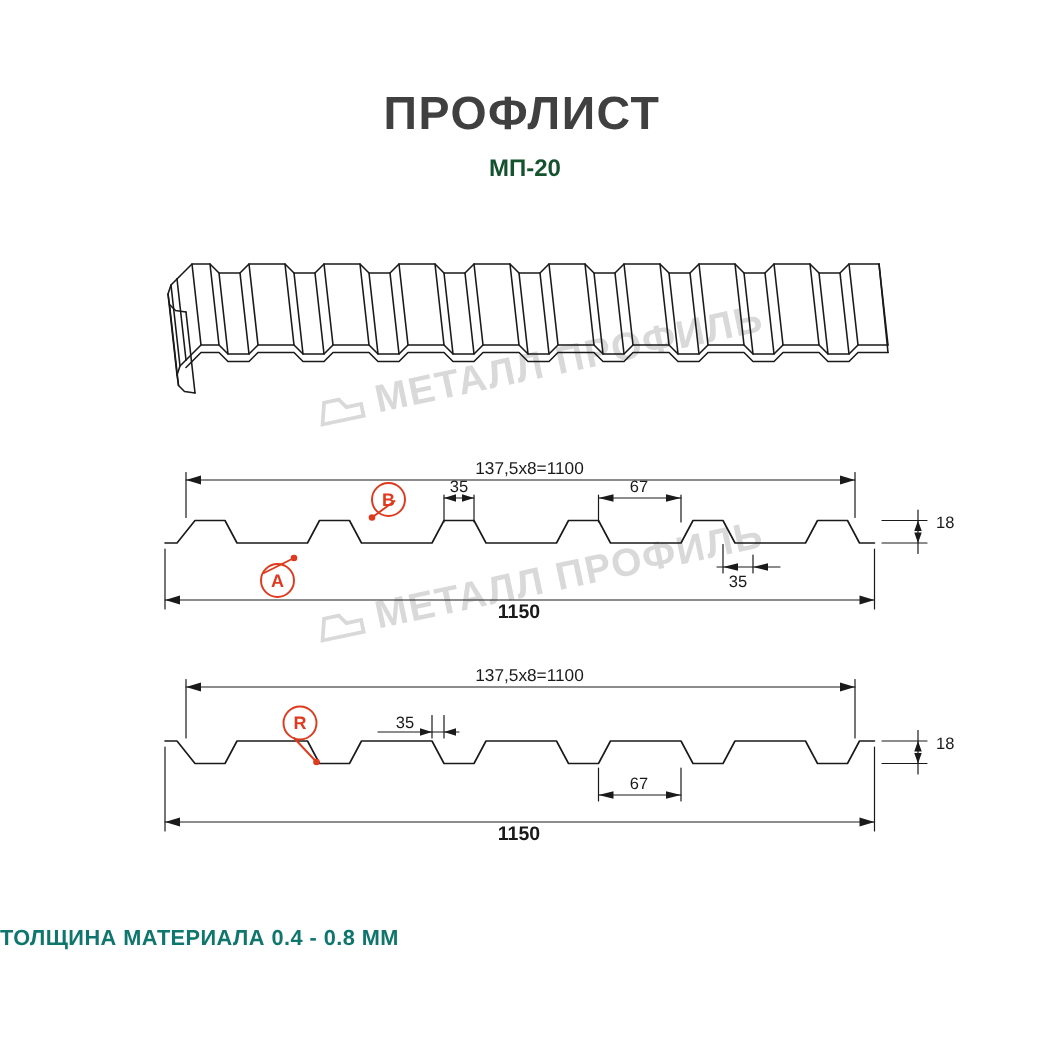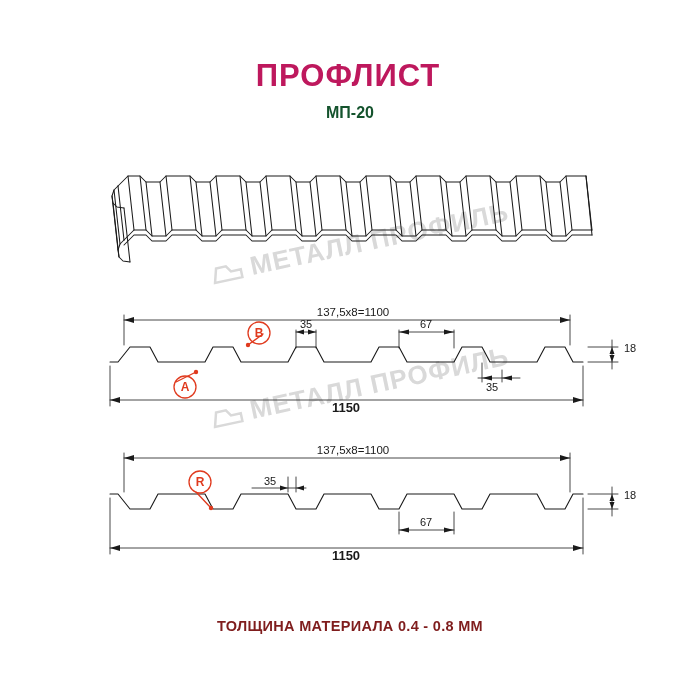--- a/index.html
+++ b/index.html
@@ -22,42 +22,41 @@
   }
   .title {
     position: absolute;
     top: 58px;
     left: 0;
     width: 696px;
     text-align: center;
     font-size: 31px;
     font-weight: bold;
     letter-spacing: 1px;
-    color: #be185d;
+    color: #404040;
   }
   .subtitle {
     position: absolute;
     top: 104px;
     left: 0;
     width: 700px;
     text-align: center;
     font-size: 16px;
     font-weight: bold;
     color: #14532d;
   }
   .footer {
     position: absolute;
     top: 618px;
     left: 0;
     width: 700px;
-    text-align: center;
     font-size: 14.5px;
     font-weight: bold;
     letter-spacing: 0.3px;
-    color: #7f1d1d;
+    color: #0f766e;
   }
   svg.drawing {
     position: absolute;
     top: 0;
     left: 0;
   }
   .wm {
     position: absolute;
     color: #d9d9d9;
     font-weight: bold;

